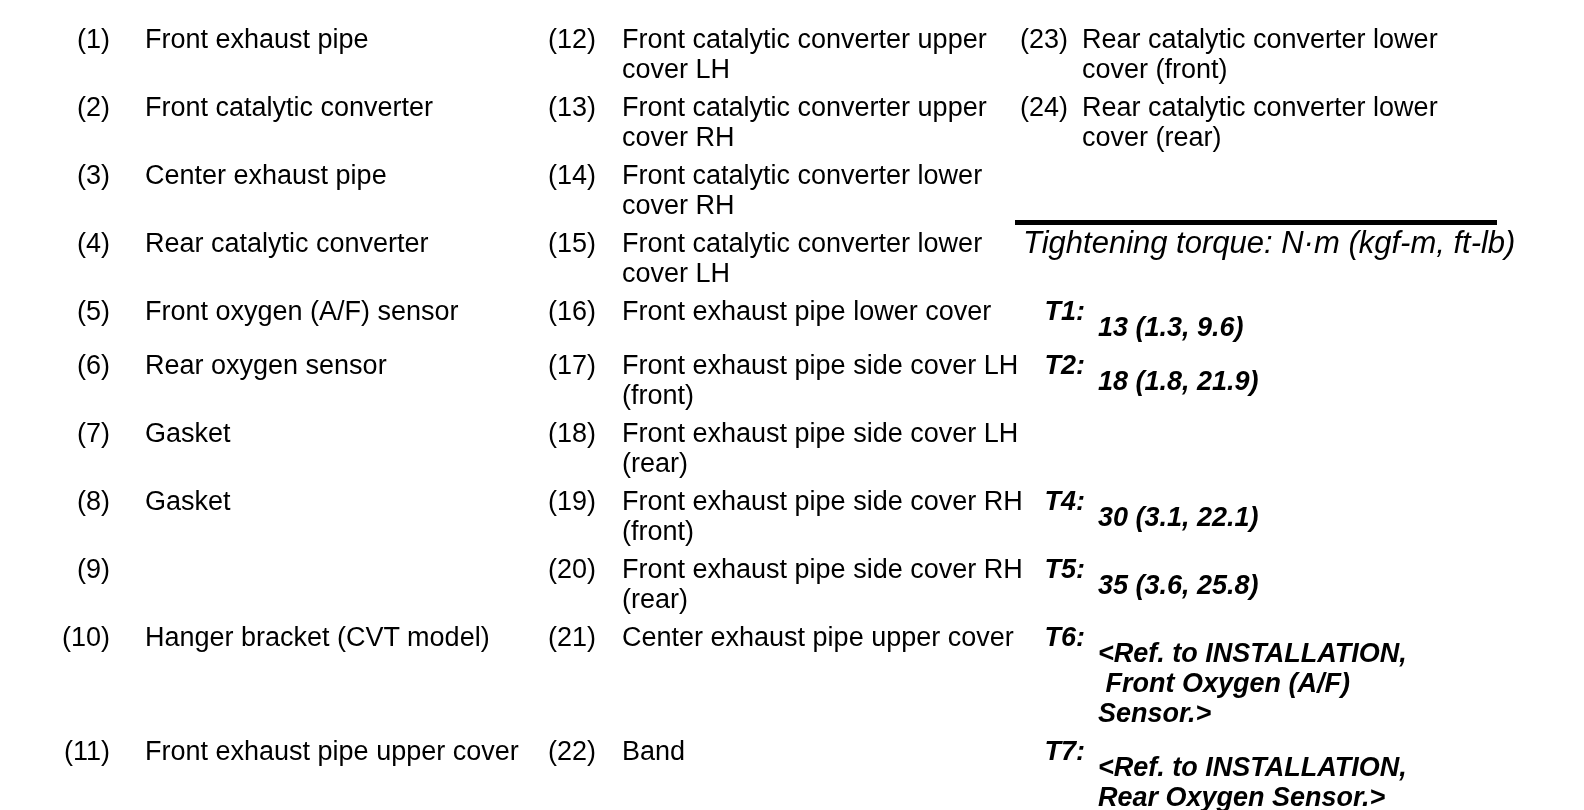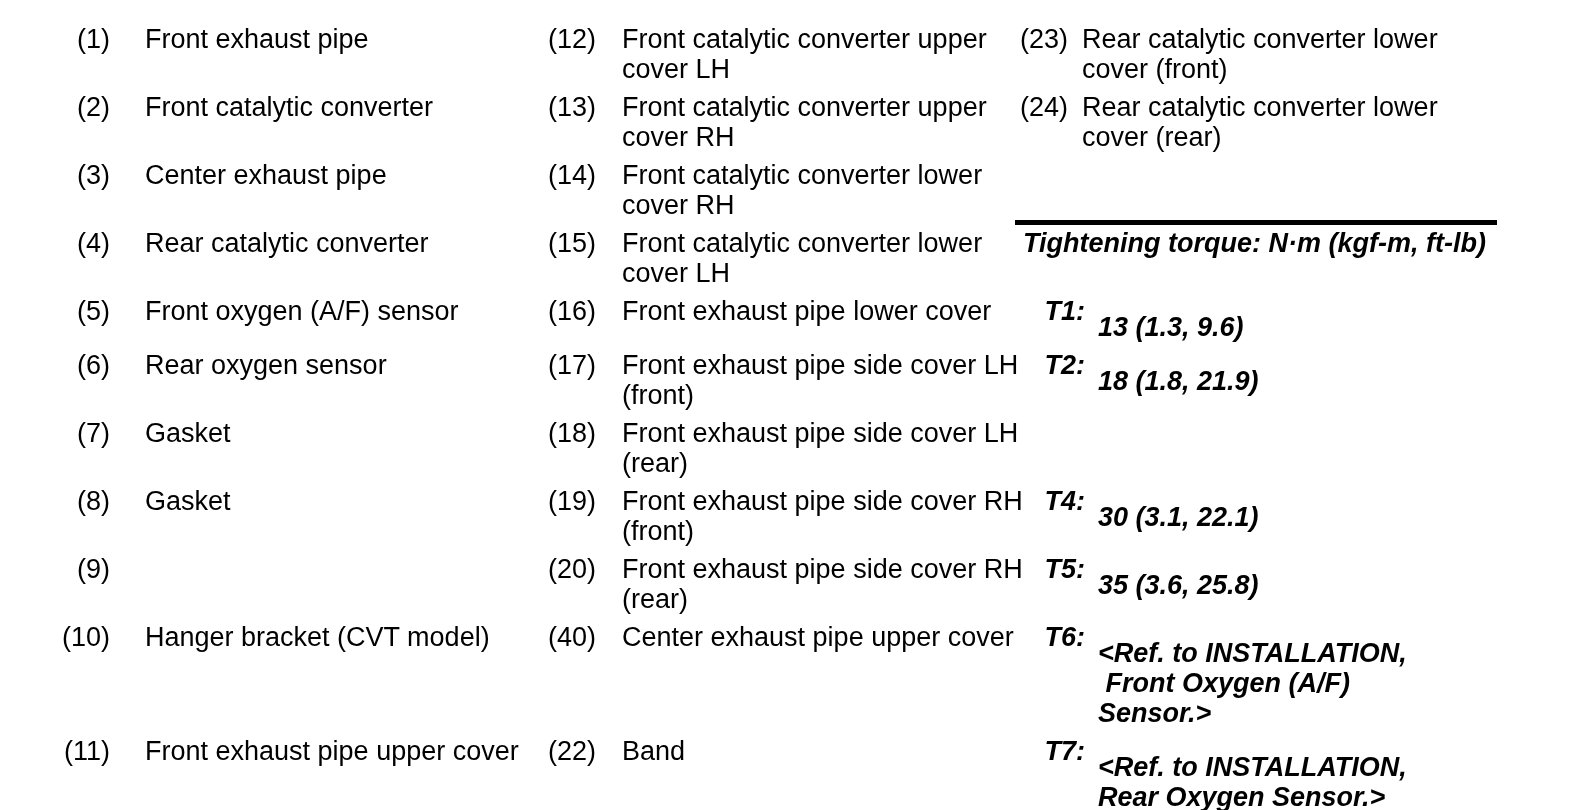--- a/index.html
+++ b/index.html
@@ -47,26 +47,27 @@
   .colC .num { width: 53px; margin-right: 14px; }
 
   
   .trule {
     align-self: end;
     height: 5px;
     background: #000000;
     margin-bottom: -5px;
   }
   .theader {
-    font-size: 27px;
+    font-size: 31px;
     line-height: 30px;
-    font-weight: bold;
+    font-weight: normal;
     font-style: italic;
     white-space: nowrap;
     padding-left: 8px;
+    text-align: center;
   }
   .trow {
     display: flex;
     align-items: flex-start;
     font-size: 27px;
     line-height: 30px;
     font-weight: bold;
     font-style: italic;
   }
   .tlab {
@@ -175,21 +176,21 @@
       <span class="num">(19)</span>
       <span class="lbl">Front exhaust pipe side cover RH
 (front)</span>
     </div>
     <div class="cell colB" style="grid-area:9/2">
       <span class="num">(20)</span>
       <span class="lbl">Front exhaust pipe side cover RH
 (rear)</span>
     </div>
     <div class="cell colB" style="grid-area:10/2">
-      <span class="num">(40)</span>
+      <span class="num">(21)</span>
       <span class="lbl">Center exhaust pipe upper cover</span>
     </div>
     <div class="cell colB" style="grid-area:11/2">
       <span class="num">(22)</span>
       <span class="lbl">Band</span>
     </div>
 
     <div class="cell colC" style="grid-area:1/3">
       <span class="num">(23)</span>
       <span class="lbl">Rear catalytic converter lower

